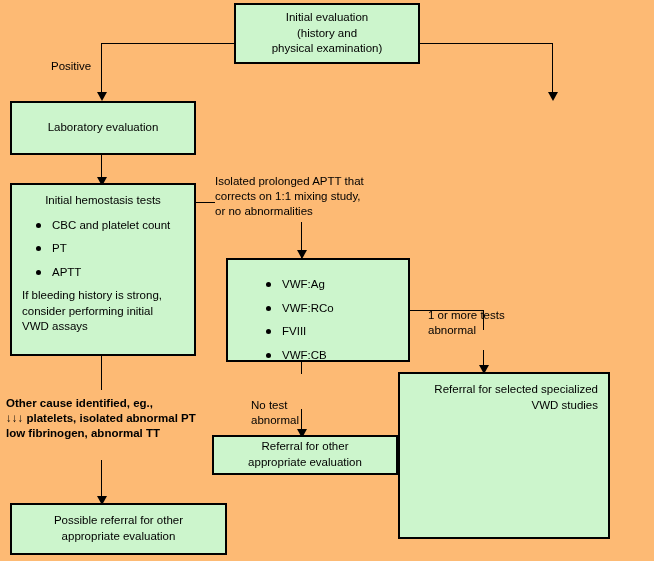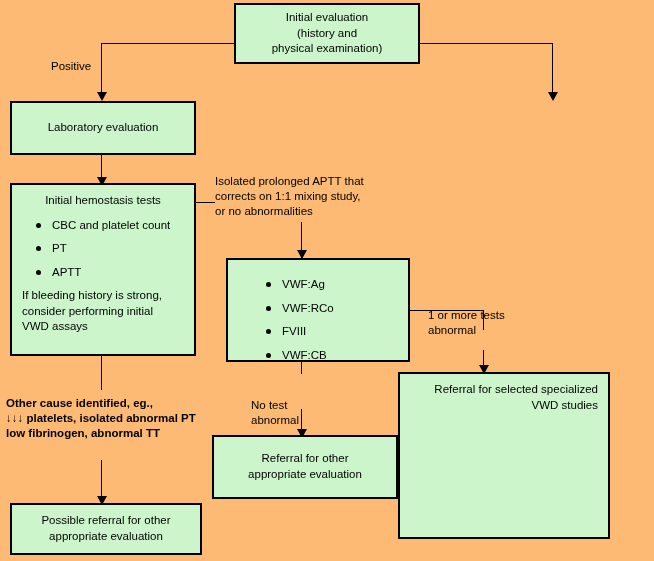--- a/index.html
+++ b/index.html
@@ -159,26 +159,26 @@
       <li>FVIII</li>
       <li>VWF:CB</li>
     </ul>
   </div>
 
   <div class="node pad" style="left:398px; top:372px; width:212px; height:167px;">
     <span class="hdr ctr">Referral for selected specialized
 VWD studies</span>
   </div>
 
-  <div class="node centered pad" style="left:212px; top:435px; width:186px; height:64px;">
+  <div class="node centered pad" style="left:212px; top:435px; width:186px; height:40px;">
     <span class="title">Referral for other
 appropriate evaluation</span>
   </div>
 
-  <div class="node centered pad" style="left:10px; top:503px; width:192px; height:52px;">
+  <div class="node centered pad" style="left:10px; top:503px; width:217px; height:52px;">
     <span class="title">Possible referral for other
 appropriate evaluation</span>
   </div>
 
   <div class="note ctr" style="left:51px; top:59px; width:100px;">Positive</div>
 
 
   <div class="note ctr" style="left:215px; top:174px; width:173px;">Isolated prolonged APTT that
 corrects on 1:1 mixing study,
 or no abnormalities</div>

